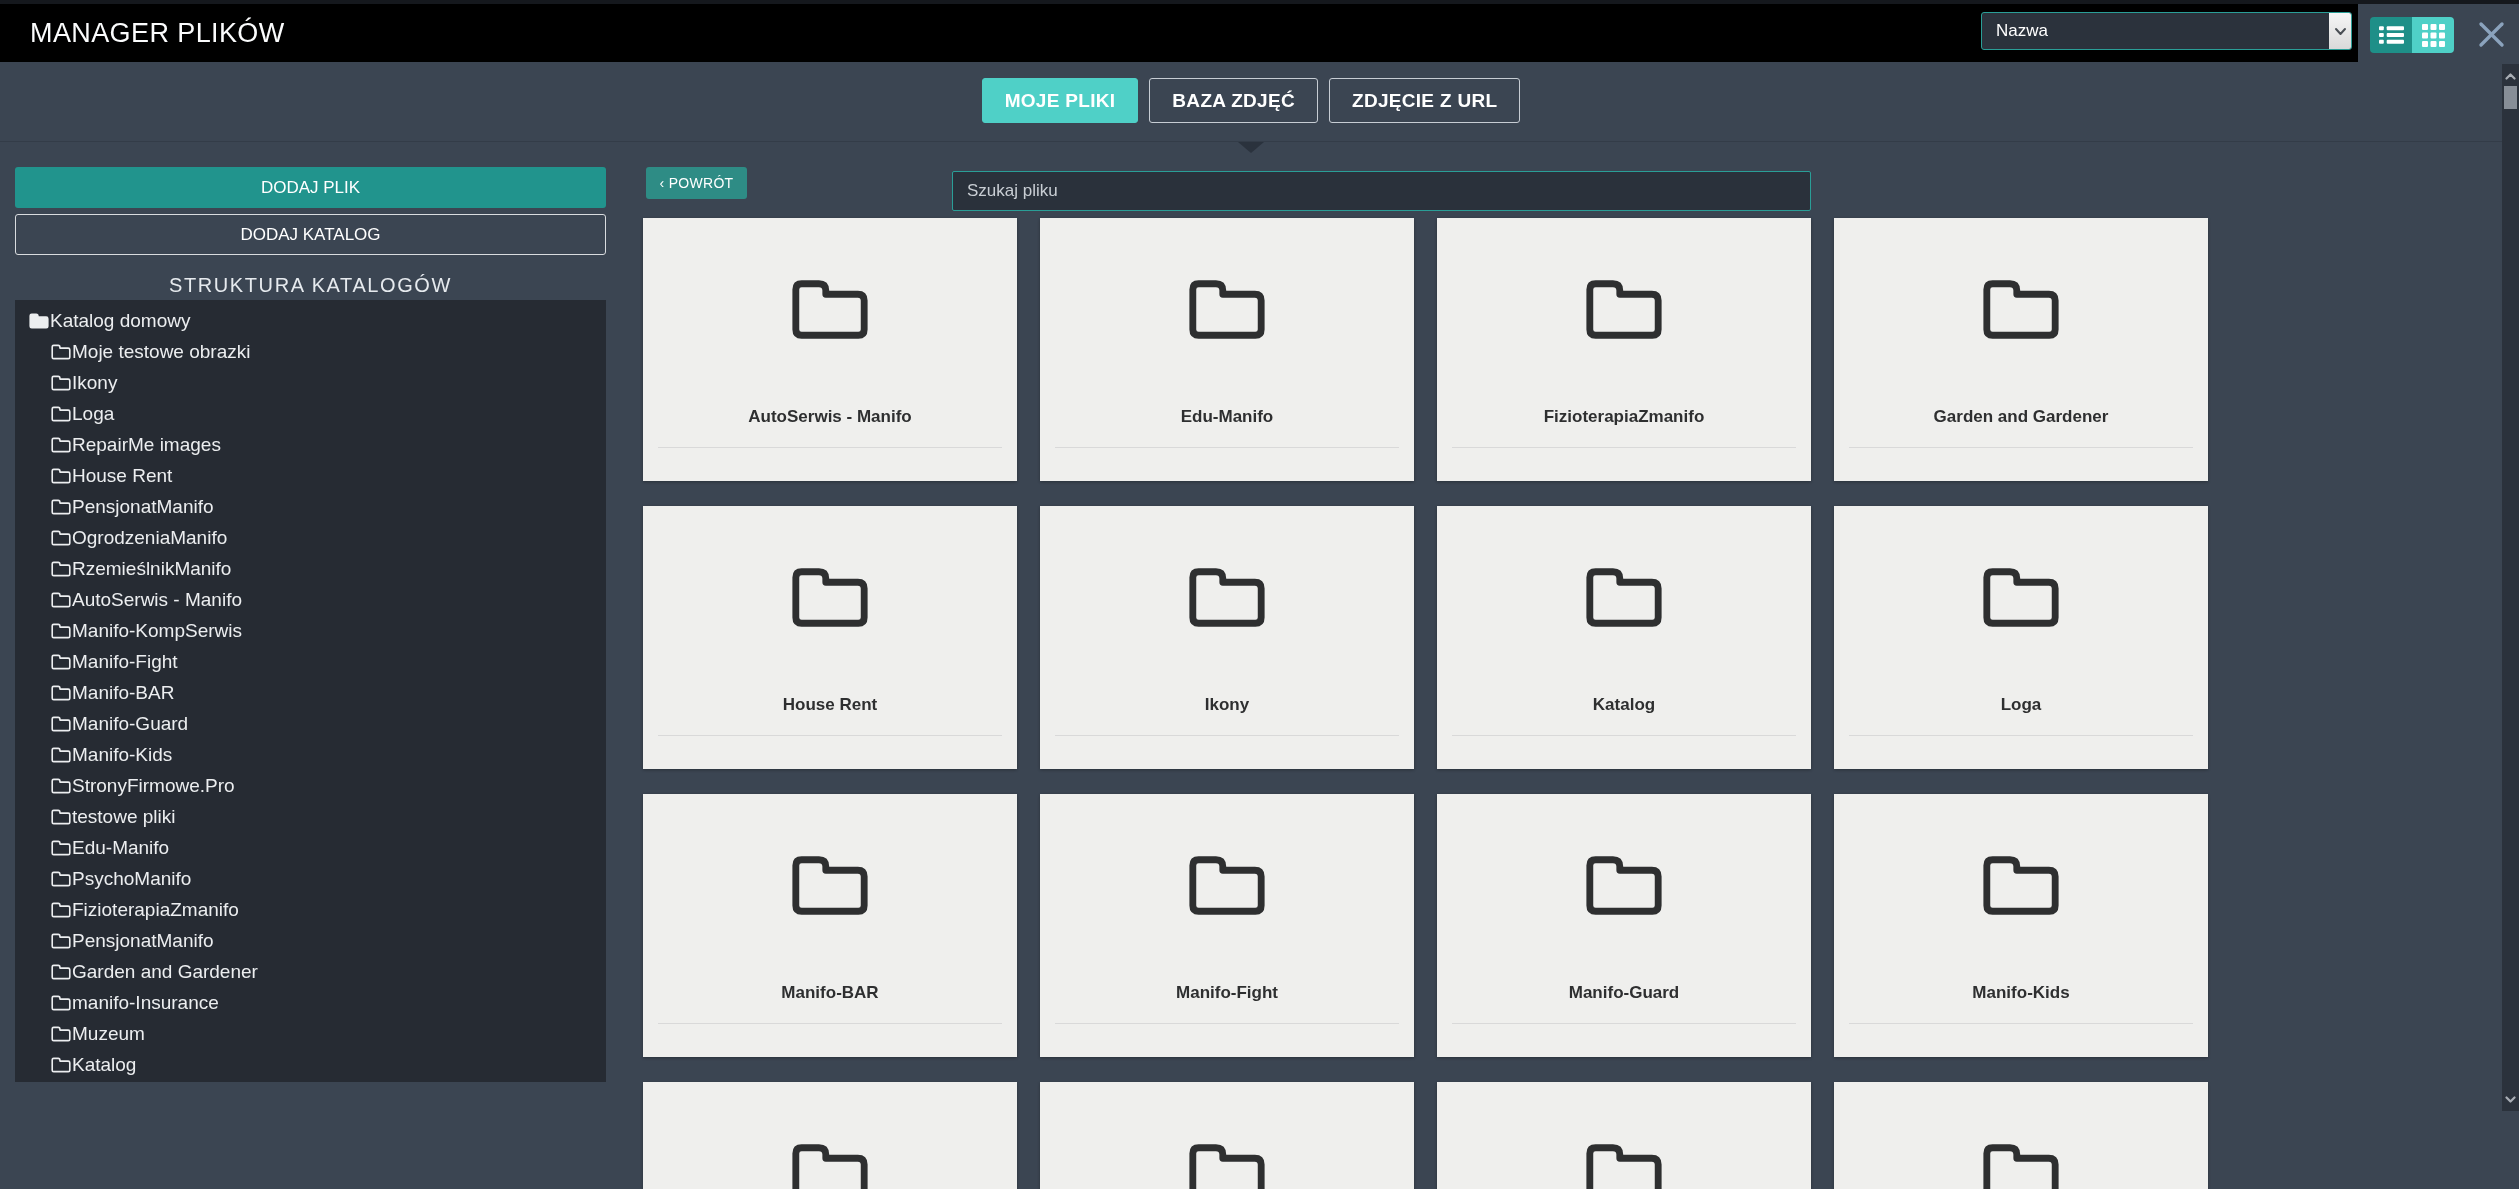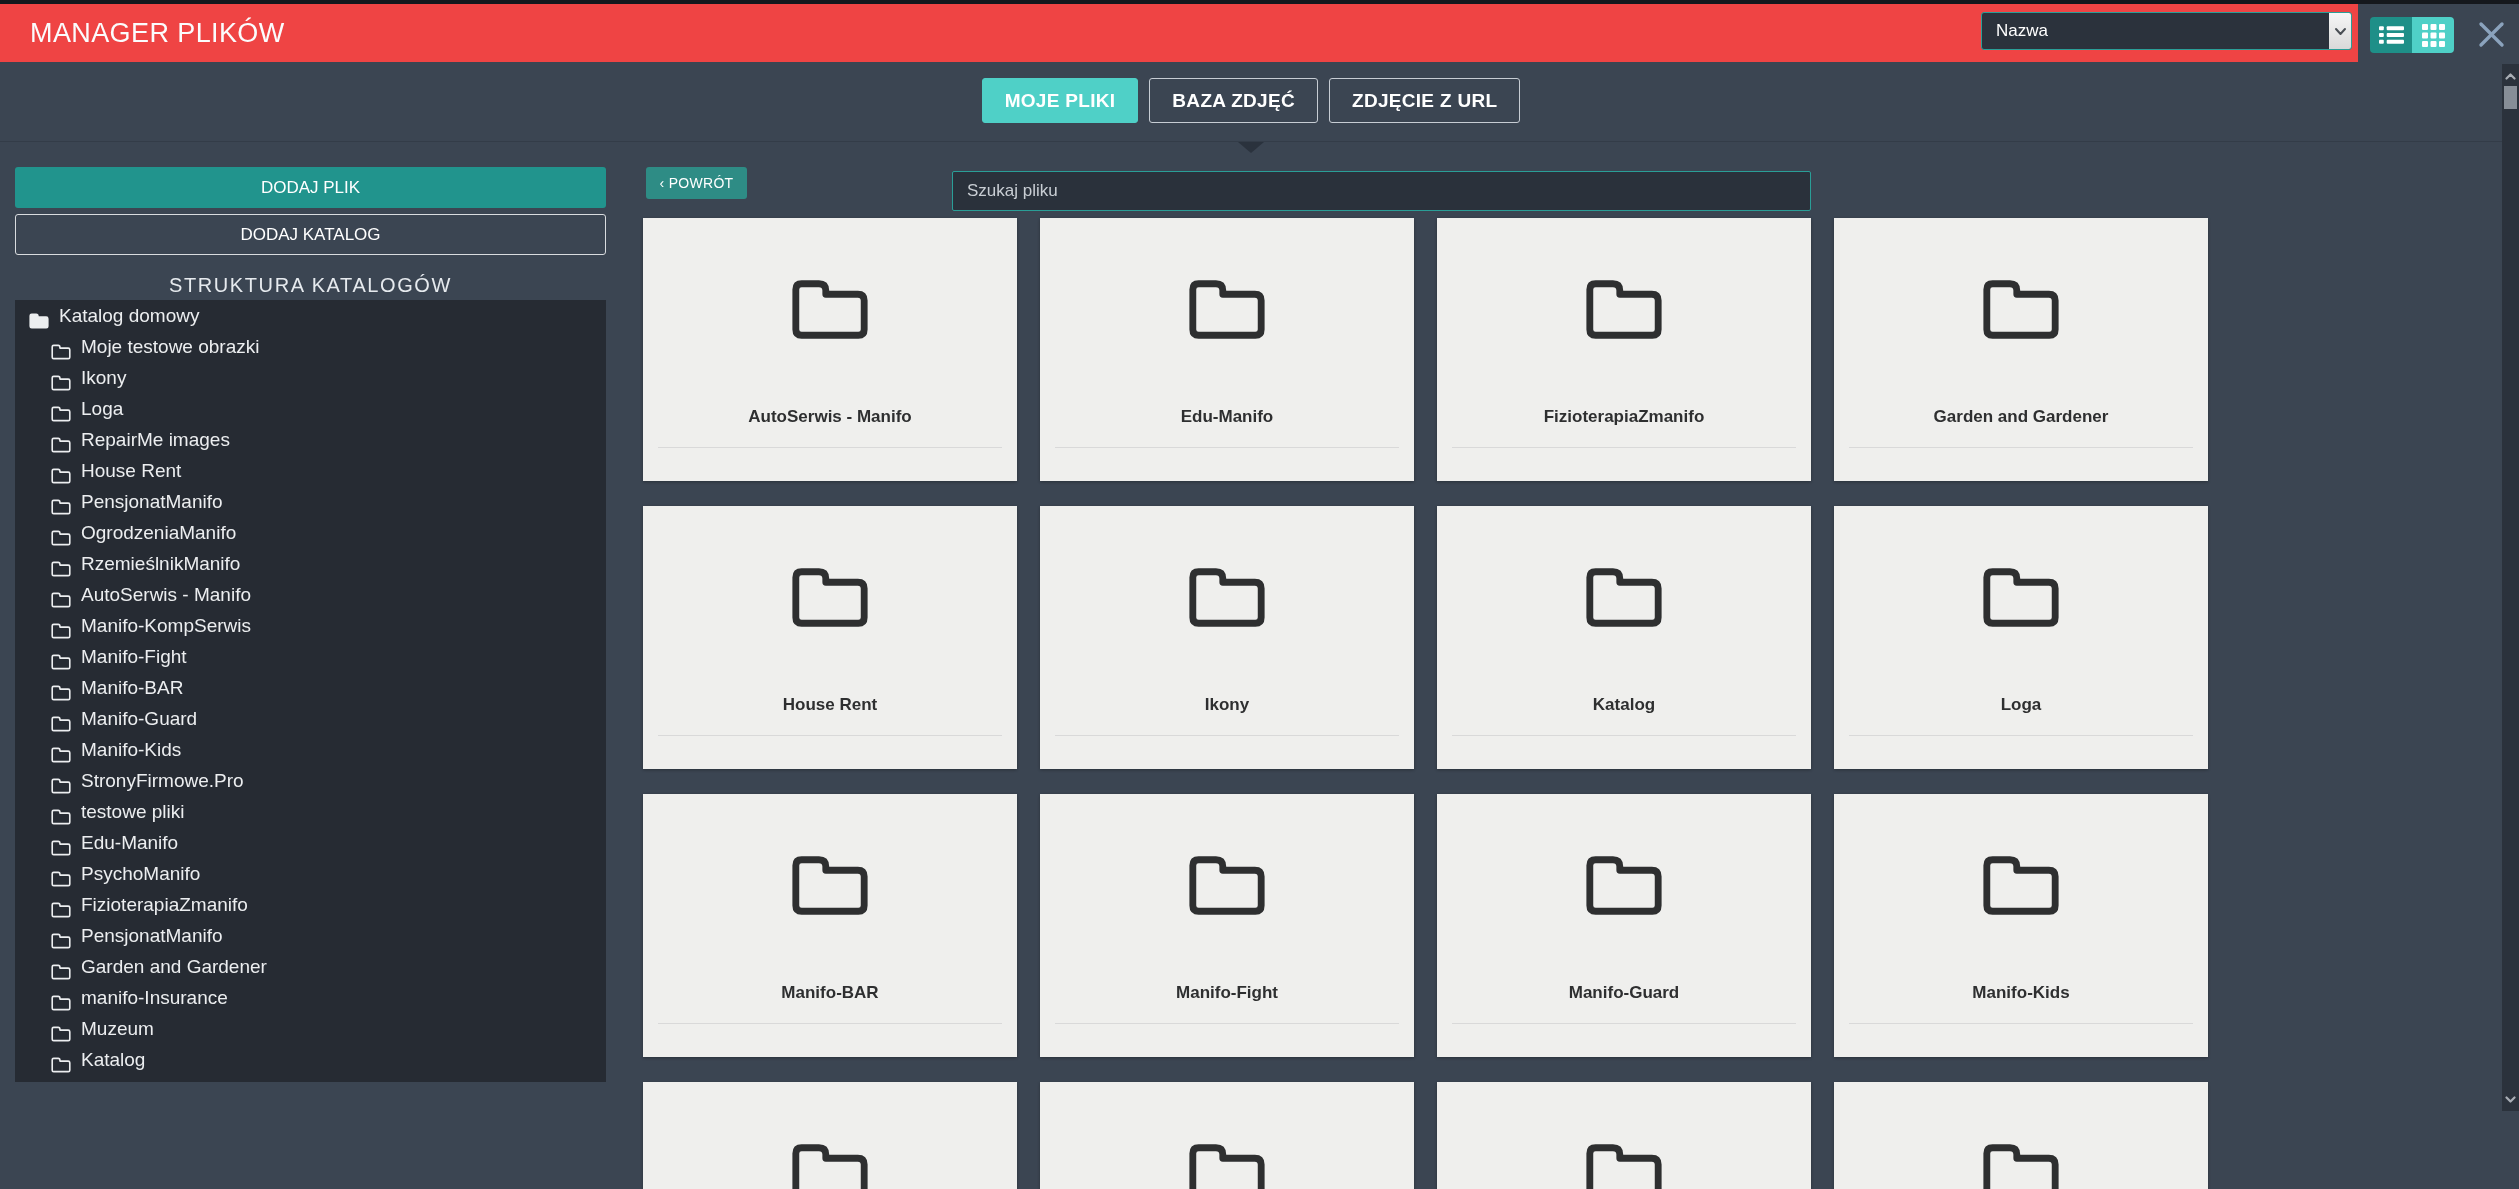--- a/index.html
+++ b/index.html
@@ -1,21 +1,21 @@
 <!DOCTYPE html>
 <html><head>
 <meta charset="utf-8">
 <style>
   html,body{margin:0;padding:0;background:#15181d;}
   .app{position:relative;width:2519px;height:1189px;background:#3b4552;overflow:hidden;
        font-family:"Liberation Sans",sans-serif;-webkit-font-smoothing:antialiased;}
   
   .top-strip{position:absolute;top:0;left:0;width:2519px;height:4px;background:#15181d;}
   
-  .header{position:absolute;top:4px;left:0;width:2358px;height:58px;background:#ef4444;}
+  .header{position:absolute;top:4px;left:0;width:2358px;height:58px;background:#000000;}
   .title{position:absolute;left:30px;top:50%;transform:translateY(-50%);margin:0;
          font-size:27px;font-weight:400;color:#fbfcfd;letter-spacing:.4px;white-space:nowrap;}
   .sort-select{position:absolute;left:1981px;top:8px;width:371px;height:38px;box-sizing:border-box;
          border:1px solid #2a9e97;border-radius:3px;background:#2b323c;display:flex;align-items:center;cursor:pointer;}
   .sort-value{flex:1;padding-left:14px;font-size:17px;color:#ffffff;}
   .sort-arrow{width:22px;height:36px;background:linear-gradient(#f6f6f6,#d9d9d9);
          border-radius:0 2px 2px 0;display:flex;align-items:center;justify-content:center;}
   .view-toggle{position:absolute;left:2370px;top:13px;height:36px;display:flex;border-radius:4px;overflow:hidden;}
   .vt-btn{width:42px;height:36px;border:none;padding:0;display:flex;align-items:center;justify-content:center;cursor:pointer;}
   .vt-list{background:#1e8f88;}
@@ -31,21 +31,21 @@
        border-left:13px solid transparent;border-right:13px solid transparent;border-top:11px solid #2a323d;}
   
   .btn-add-file{position:absolute;left:15px;top:167px;width:591px;height:41px;background:#21948d;color:#fff;
        border:none;border-radius:3px;font-family:inherit;font-size:17px;cursor:pointer;}
   .btn-add-catalog{position:absolute;left:15px;top:214px;width:591px;height:41px;box-sizing:border-box;background:transparent;
        color:#fff;border:1px solid #d9dcdf;border-radius:3px;font-family:inherit;font-size:17px;cursor:pointer;}
   .tree-title{position:absolute;left:15px;top:274px;width:591px;text-align:center;font-size:20px;
        color:#e6eaee;letter-spacing:1.6px;}
   .tree-panel{position:absolute;left:15px;top:300px;width:591px;height:782px;background:#262b33;
        box-sizing:border-box;padding-top:5px;overflow:hidden;}
-  .tree-item{display:flex;height:31px;padding-left:36px;color:#eceef0;font-size:19px;gap:10px;cursor:pointer;}
+  .tree-item{display:flex;align-items:center;height:31px;padding-left:36px;color:#eceef0;font-size:19px;gap:1px;cursor:pointer;}
   .tree-item.root{padding-left:14px;}
   .tree-icon{display:flex;align-items:center;}
   .tree-icon svg{display:block;width:20px;height:16px;color:#eceef0;}
   .tree-label{white-space:nowrap;}
   
   .back-btn{position:absolute;left:646px;top:167px;width:101px;height:32px;background:#2e8c85;color:#fff;
        border:none;border-radius:3px;font-family:inherit;font-size:14px;cursor:pointer;letter-spacing:.3px;}
   .search-input{position:absolute;left:952px;top:163px;width:859px;height:40px;box-sizing:border-box;
        background:#2a313b;border:1px solid #2a9e97;border-radius:2px;color:#e8ebee;font-family:inherit;
        font-size:17px;padding:0 14px;outline:none;margin-top:8px;}

